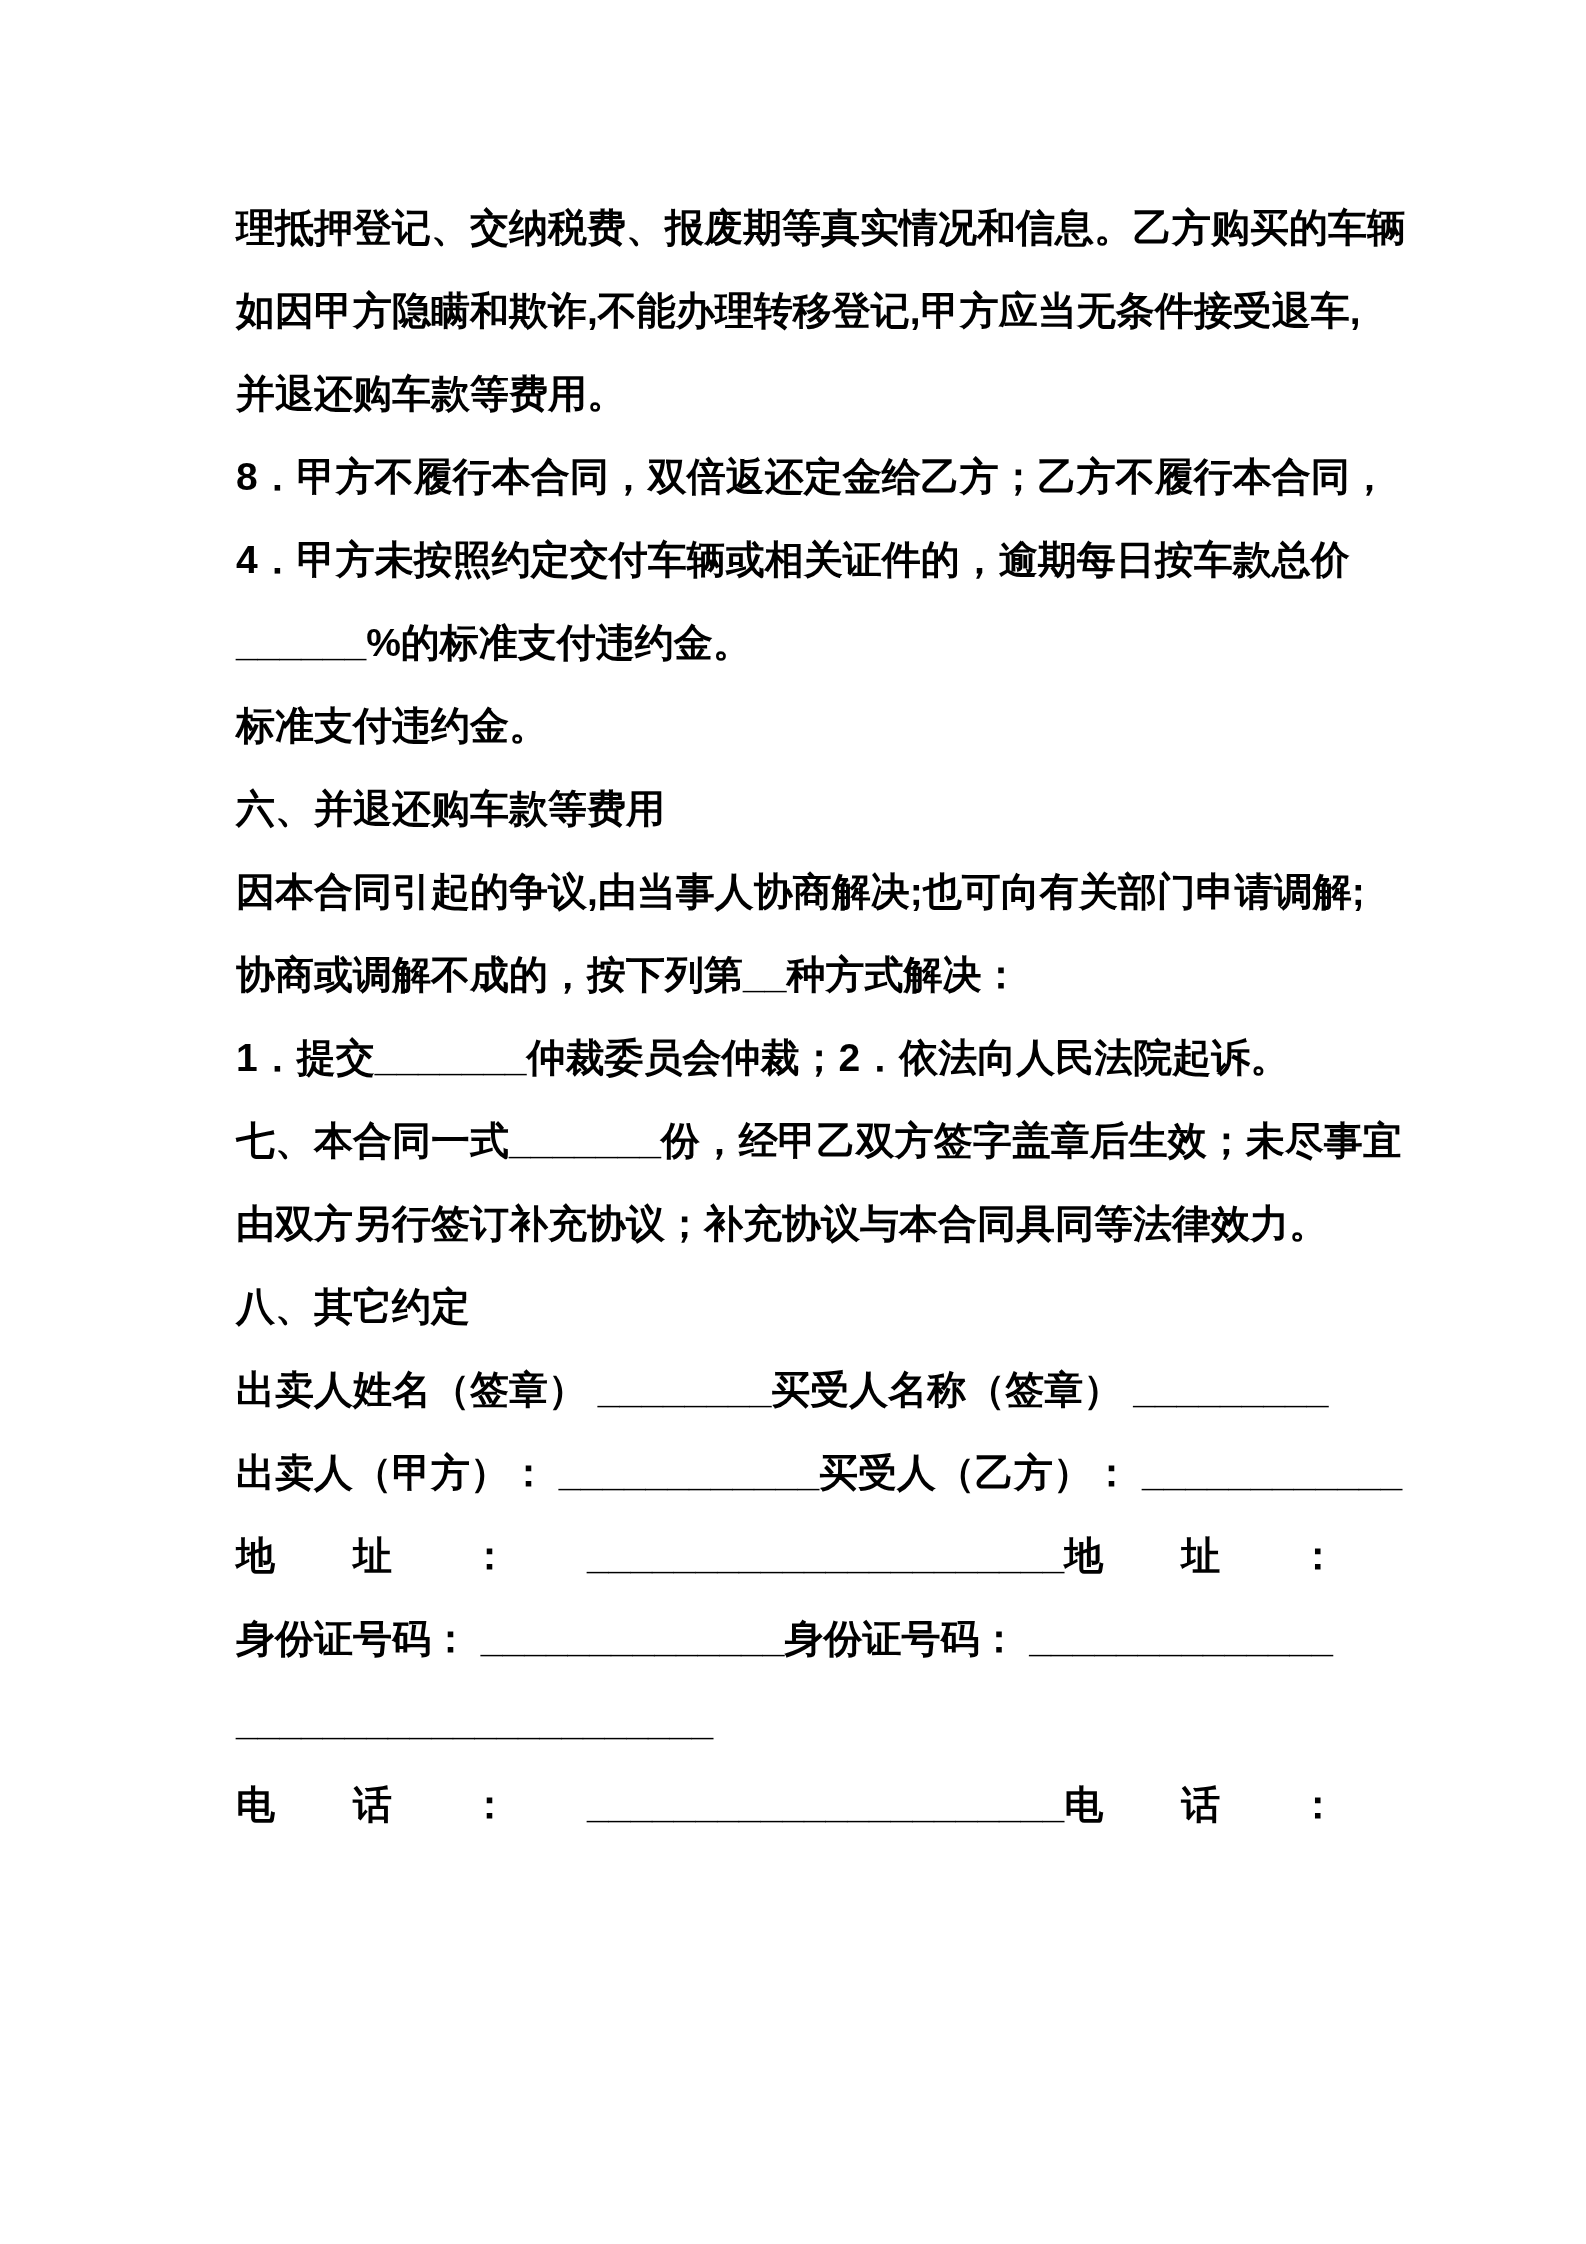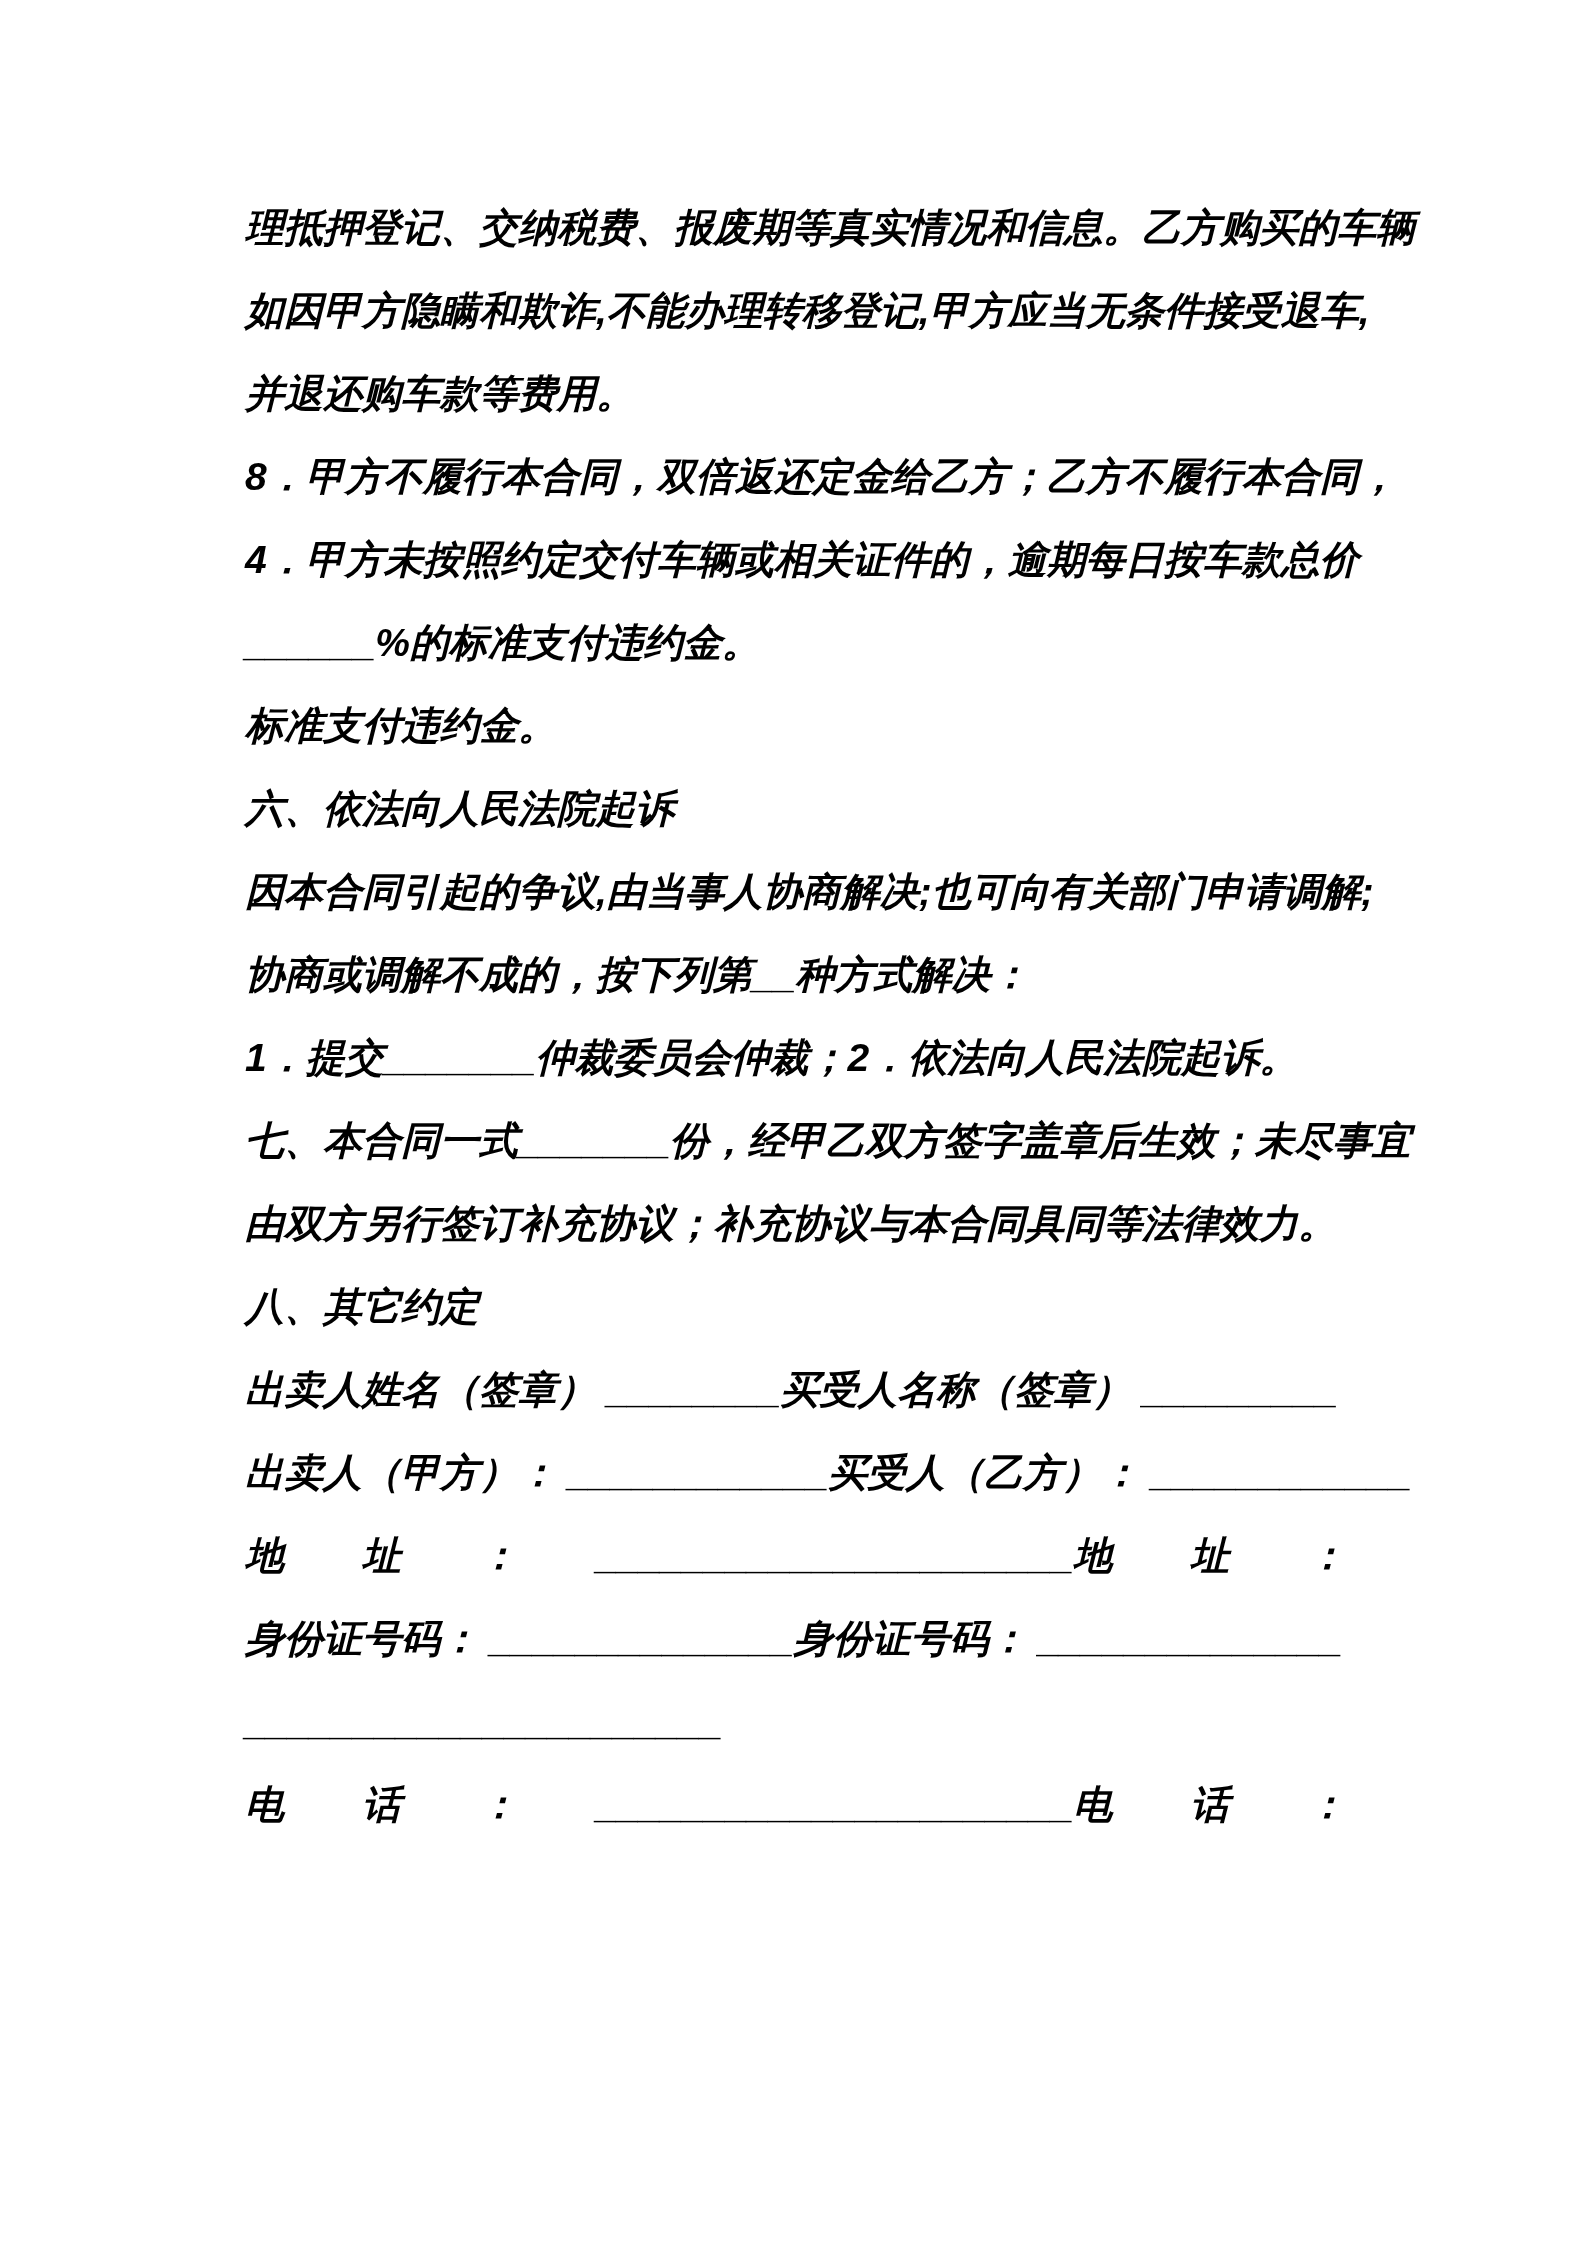--- a/index.html
+++ b/index.html
@@ -8,23 +8,22 @@
     background: #ffffff;
   }
   body {
     width: 1586px;
     height: 2244px;
     position: relative;
     overflow: hidden;
   }
   .doc {
     position: absolute;
-    left: 245px;
+    left: 236px;
     top: 186px;
-    font-style: italic;
   }
   .line {
     height: 83px;
     line-height: 83px;
     font-size: 39px;
     font-weight: 700;
     color: #000000;
     font-family: "Liberation Sans", "DejaVu Sans", sans-serif;
     white-space: pre;
     letter-spacing: 0px;
@@ -34,21 +33,21 @@
 <body>
 
 <div class="doc">
   <div class="line">理抵押登记、交纳税费、报废期等真实情况和信息。乙方购买的车辆</div>
   <div class="line">如因甲方隐瞒和欺诈,不能办理转移登记,甲方应当无条件接受退车,</div>
   <div class="line">并退还购车款等费用。</div>
   <div class="line">8．甲方不履行本合同，双倍返还定金给乙方；乙方不履行本合同，</div>
   <div class="line">4．甲方未按照约定交付车辆或相关证件的，逾期每日按车款总价</div>
   <div class="line">______%的标准支付违约金。</div>
   <div class="line">标准支付违约金。</div>
-  <div class="line">六、依法向人民法院起诉</div>
+  <div class="line">六、并退还购车款等费用</div>
   <div class="line">因本合同引起的争议,由当事人协商解决;也可向有关部门申请调解;</div>
   <div class="line">协商或调解不成的，按下列第__种方式解决：</div>
   <div class="line">1．提交_______仲裁委员会仲裁；2．依法向人民法院起诉。</div>
   <div class="line">七、本合同一式_______份，经甲乙双方签字盖章后生效；未尽事宜</div>
   <div class="line">由双方另行签订补充协议；补充协议与本合同具同等法律效力。</div>
   <div class="line">八、其它约定</div>
   <div class="line">出卖人姓名（签章） ________买受人名称（签章） _________</div>
   <div class="line">出卖人（甲方）： ____________买受人（乙方）： ____________</div>
   <div class="line">地　　址　　：　　______________________地　　址　　：</div>
   <div class="line">身份证号码： ______________身份证号码： ______________</div>

